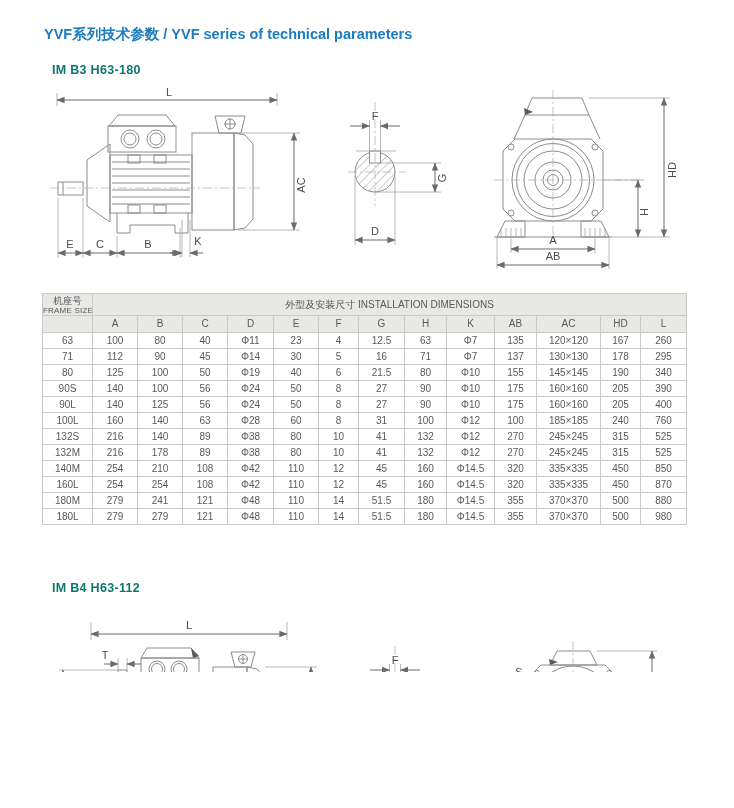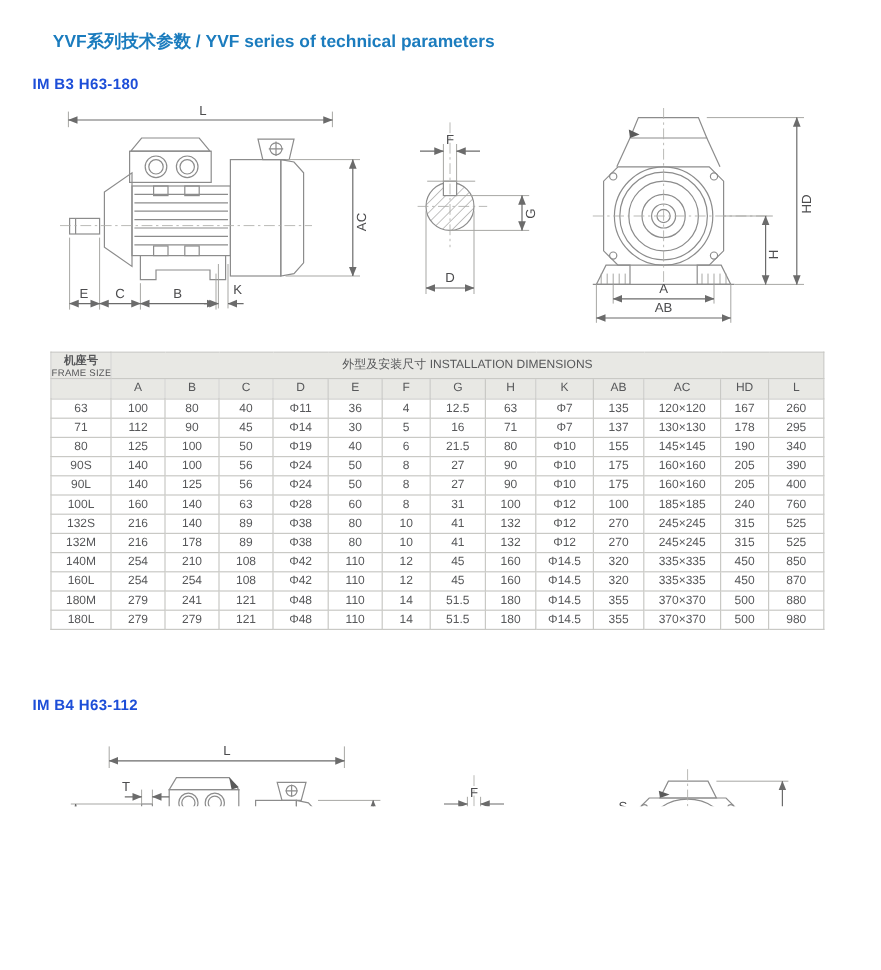--- a/index.html
+++ b/index.html
@@ -1,40 +1,40 @@
 <!DOCTYPE html>
 <html><head>
 <meta charset="utf-8">
 <style>
   html,body{margin:0;padding:0;background:#ffffff;}
   .page{position:relative;width:734px;height:672px;background:#fff;
         font-family:"Liberation Sans",sans-serif;overflow:hidden;}
   .title{position:absolute;left:44px;top:25px;font-size:14.5px;font-weight:700;color:#1b7cbe;}
-  .sec-heading{position:absolute;left:27px;font-size:12.5px;font-weight:700;color:#1d4ed8;letter-spacing:.3px;}
+  .sec-heading{position:absolute;left:52px;font-size:12.5px;font-weight:700;color:#0f766e;letter-spacing:.3px;}
   #b3-heading{top:63px;} #b4-heading{top:581px;}
 
   .dwg{position:absolute;}
   .dwg line,.dwg path,.dwg rect,.dwg circle,.dwg polygon,.dwg polyline{fill:none;stroke:#8c8c8c;stroke-width:1;}
   .dwg .thin{stroke:#a3a3a0;stroke-width:.8;}
   .dwg .dim{stroke:#6b6b6b;stroke-width:1;}
   .dwg .ctr{stroke:#ababa8;stroke-width:.7;stroke-dasharray:9 3 2 3;}
   .dwg text{fill:#4c4c4e;font-size:11px;font-family:"Liberation Sans",sans-serif;stroke:none;text-anchor:middle;}
   .dwg .hatched{fill:url(#hatch);}
   .dwg .solidfill{fill:#5a5a5a;stroke:none;}
   .dwg .white{fill:#ffffff;}
 
   table.dims{position:absolute;left:42px;top:293px;width:644px;border-collapse:collapse;
              table-layout:fixed;font-size:10px;color:#57585a;border:1px solid #b3b3af;}
   table.dims th,table.dims td{border:1px solid #c9c9c5;text-align:center;padding:0;
              font-weight:400;height:15px;line-height:15px;overflow:hidden;white-space:nowrap;}
   table.dims thead th{background:#e8e8e4;}
   tr.hrow1 th{height:21px;line-height:1;}
   tr.hrow2 th{height:16px;line-height:16px;}
   th.frame-hd{text-align:left;padding-left:5px;}
-  th.frame-hd .zh{font-size:9.5px;line-height:10px;margin-top:1px;font-weight:bold;}
+  th.frame-hd .zh{font-size:9.5px;line-height:10px;margin-top:1px;}
   th.frame-hd .en{font-size:8px;line-height:9px;letter-spacing:.2px;}
 </style>
 </head>
 <body>
 
 <div class="page">
 
   <svg width="0" height="0" style="position:absolute">
     <defs>
       <marker id="arr" viewBox="0 0 10 10" refX="9.5" refY="5" markerWidth="8" markerHeight="8" orient="auto-start-reverse">
@@ -250,21 +250,21 @@
           <th>L</th>
         </tr>
     </thead>
     <tbody id="tbody">
         <tr>
           <td>63</td>
           <td>100</td>
           <td>80</td>
           <td>40</td>
           <td>Φ11</td>
-          <td>36</td>
+          <td>23</td>
           <td>4</td>
           <td>12.5</td>
           <td>63</td>
           <td>Φ7</td>
           <td>135</td>
           <td>120×120</td>
           <td>167</td>
           <td>260</td>
         </tr>
         <tr>

